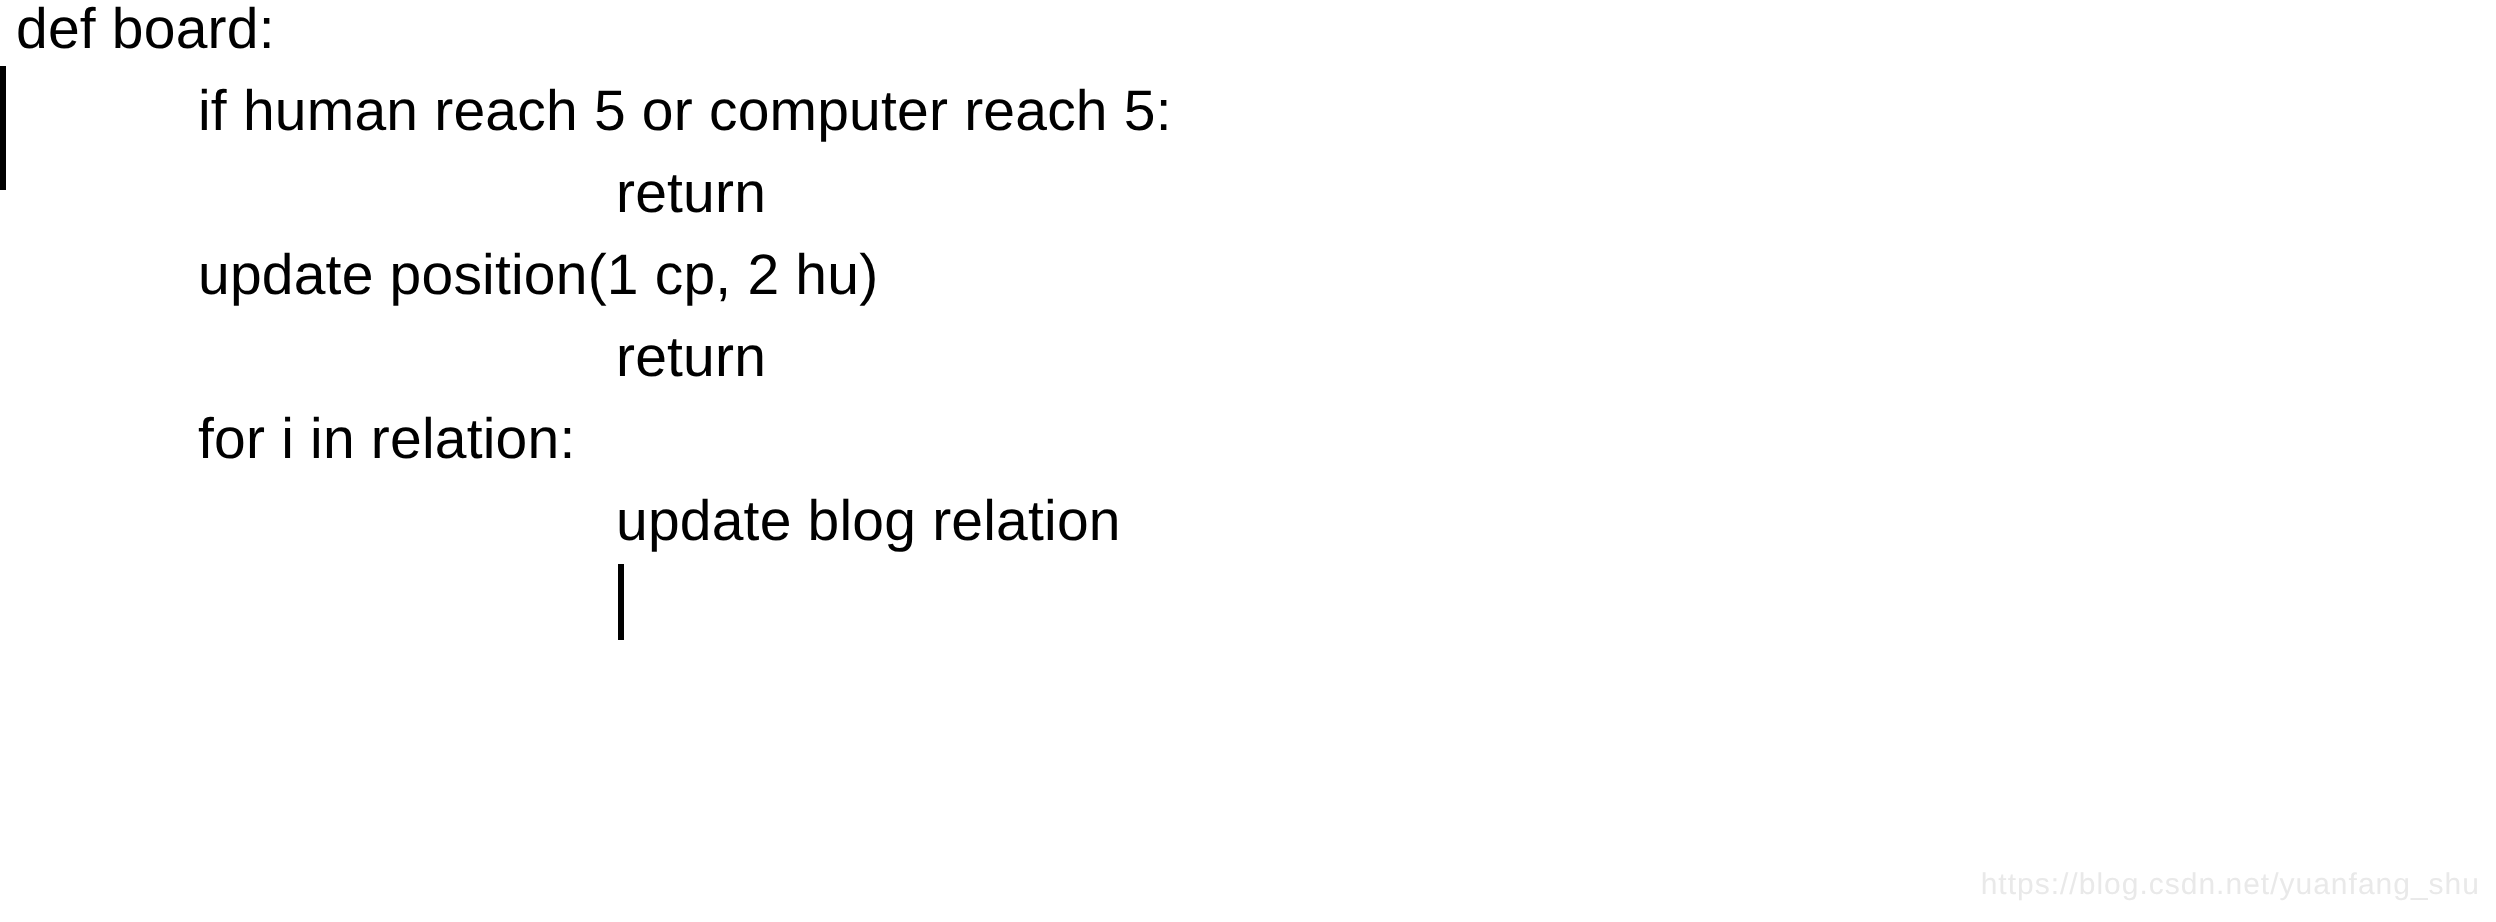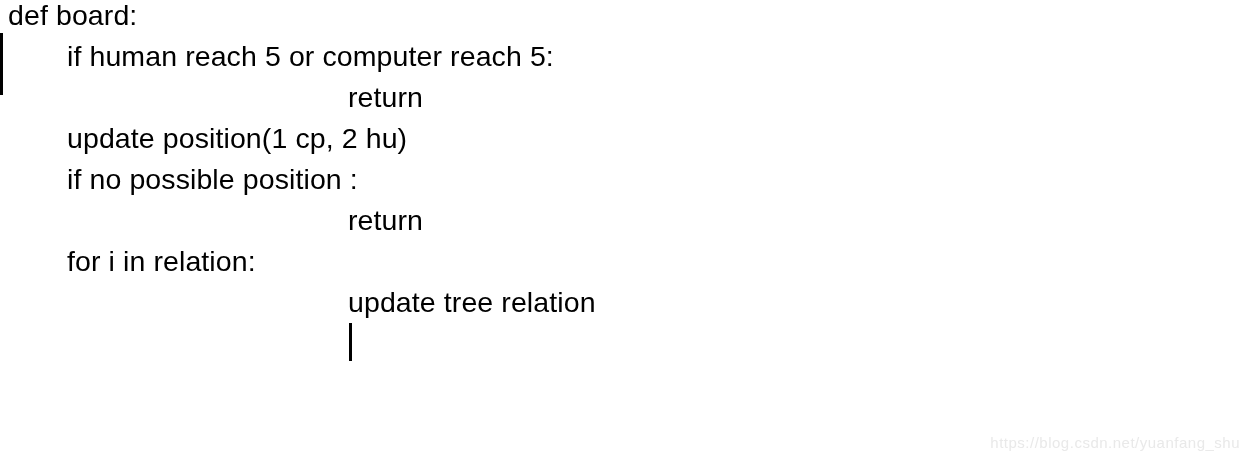--- a/index.html
+++ b/index.html
@@ -26,22 +26,22 @@
     color: #000000;
     font-size: 28.5px;
     letter-spacing: 0.1px;
   }
   .code-line {
     height: 41px;
     line-height: 41px;
     white-space: pre;
   }
   .ind0 { padding-left: 8px; }
-  .ind1 { padding-left: 67px; }
-  .ind2 { padding-left: 308px; margin-left: 40px; }
+  .ind1 { padding-left: 99px; }
+  .ind2 { padding-left: 308px; }
   .caret {
     display: inline-block;
     width: 3px;
     height: 38px;
     background: #000000;
     vertical-align: -8px;
     margin-left: 1px;
   }
   .left-edge-mark {
     position: absolute;
@@ -66,22 +66,21 @@
 
 <div class="page">
 
   <div class="left-edge-mark"></div>
 
   <div class="code">
     <div class="code-line ind0"><span>def board:</span></div>
     <div class="code-line ind1"><span>if human reach 5 or computer reach 5:</span></div>
     <div class="code-line ind2"><span>return</span></div>
     <div class="code-line ind1"><span>update position(1 cp, 2 hu)</span></div>
-    <div class="code-line ind1"><span>if no possible position :</span></div>
     <div class="code-line ind2"><span>return</span></div>
     <div class="code-line ind1"><span>for i in relation:</span></div>
-    <div class="code-line ind2"><span>update tree relation</span></div>
+    <div class="code-line ind2"><span>update blog relation</span></div>
     <div class="code-line ind2"><span class="caret"></span></div>
   </div>
 
   <div class="watermark">https://blog.csdn.net/yuanfang_shu</div>
 
 </div>
 
 </body></html>

